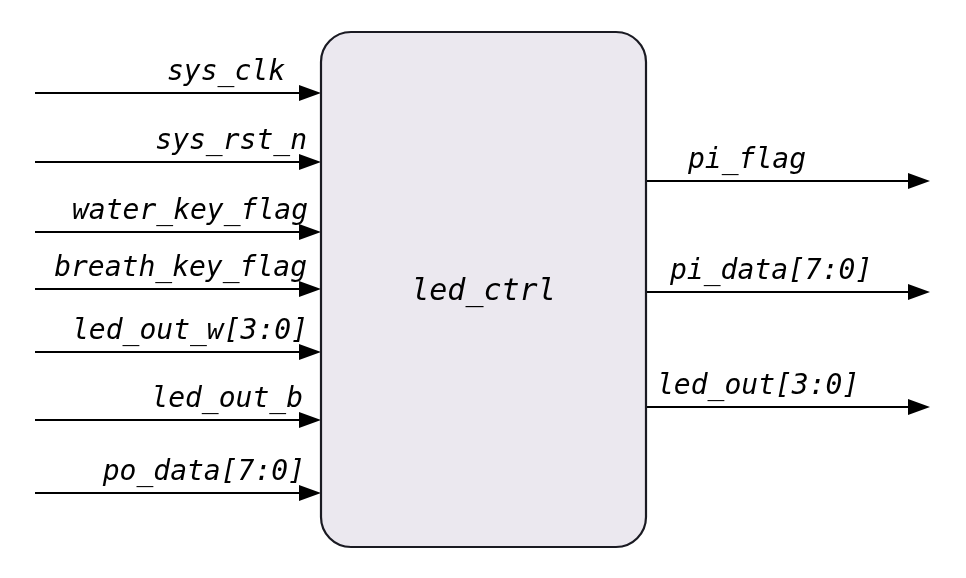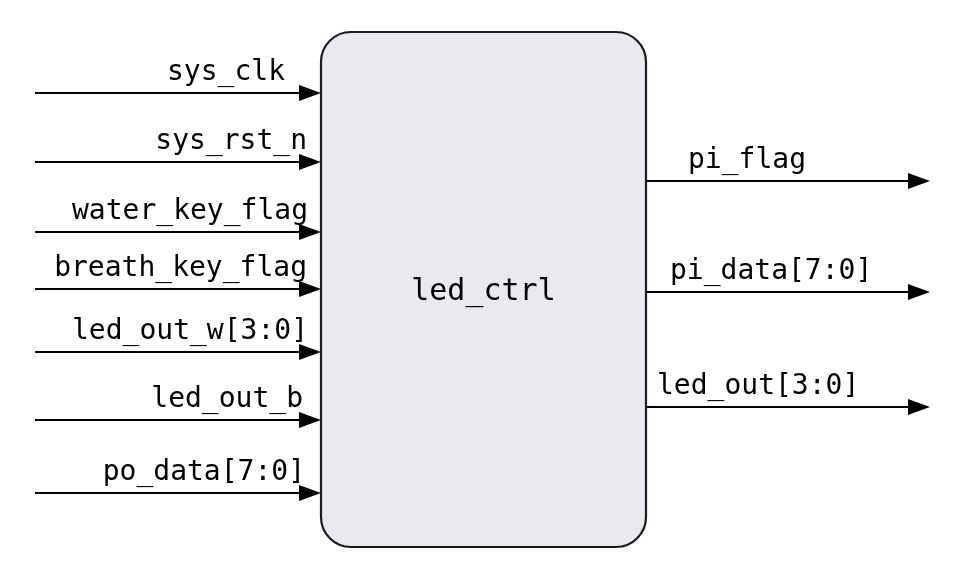--- a/index.html
+++ b/index.html
@@ -11,20 +11,21 @@
     width: 966px;
     height: 578px;
     overflow: hidden;
     font-family: "DejaVu Sans Mono", "Liberation Mono", monospace;
   }
   #diagram-root {
     position: relative;
     width: 966px;
     height: 504px;
     background: #ffffff;
+    font-style: italic;
   }
   svg#block-diagram {
     display: block;
     width: 966px;
     height: 578px;
   }
   .signal-line {
     stroke: #000000;
     stroke-width: 2.4;
     fill: none;

